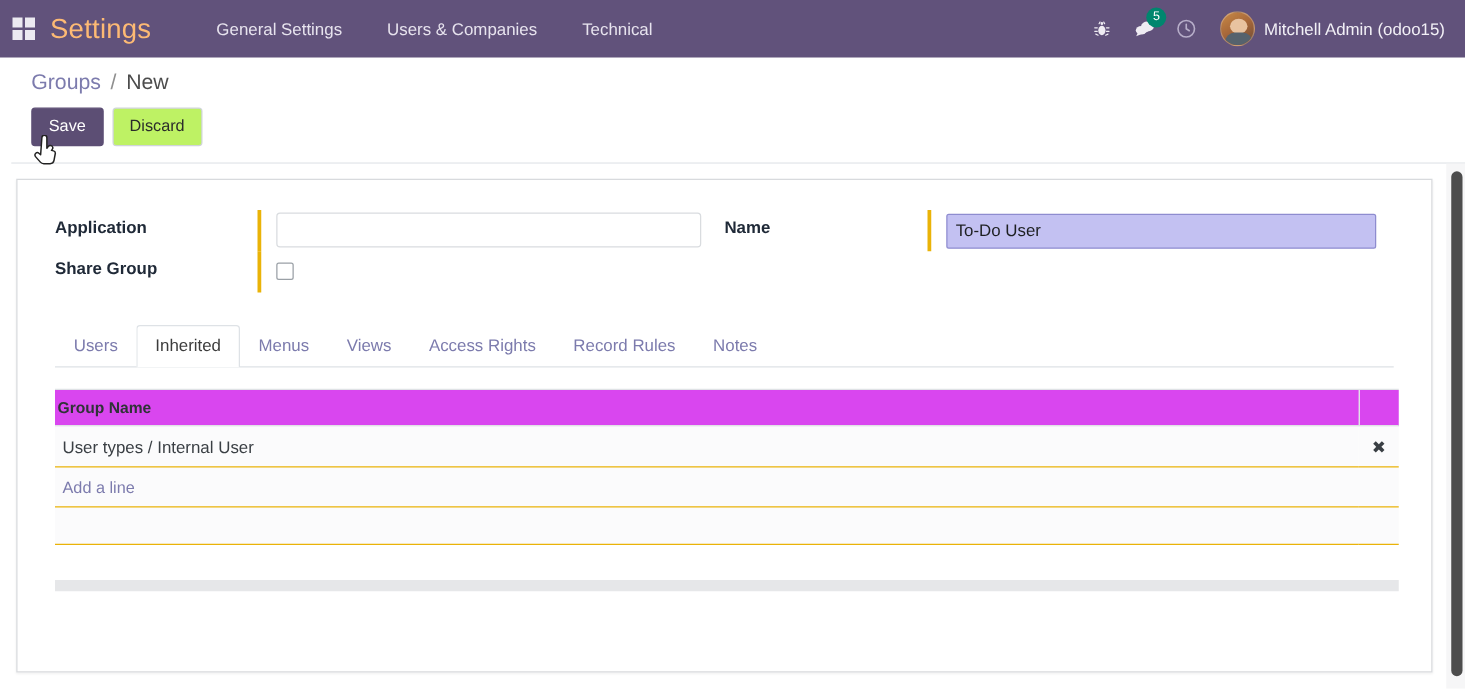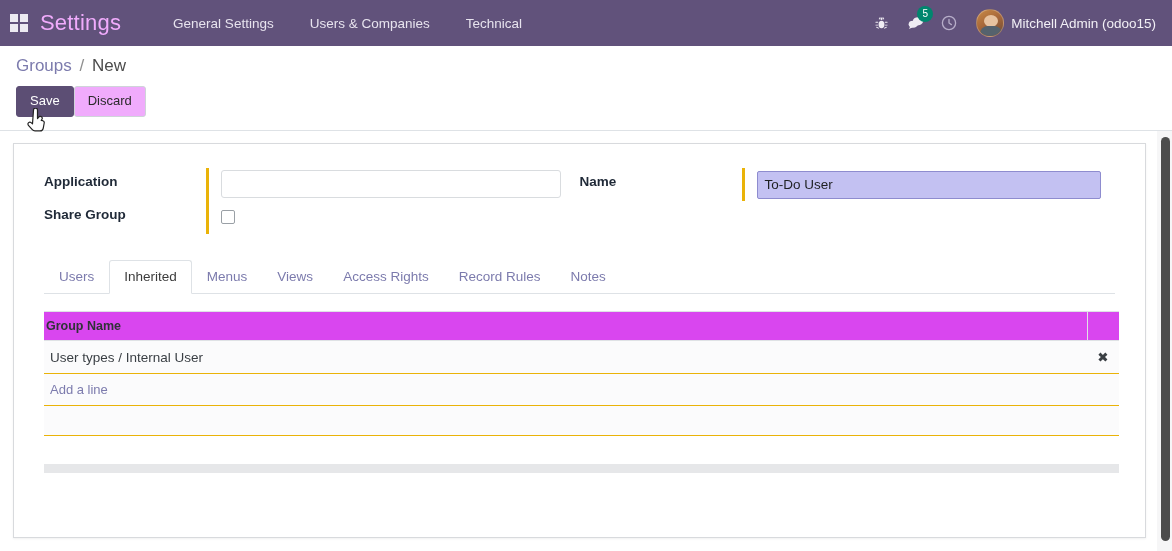--- a/index.html
+++ b/index.html
@@ -15,21 +15,21 @@
 
   
   .navbar{
     height:46px; background:#61527b; display:flex; align-items:center;
     padding:0 12px 0 10px; color:#f0eef4; position:relative;
   }
   .apps-grid{ width:18px;height:18px; display:grid;
     grid-template-columns:8px 8px; grid-template-rows:8px 8px; gap:2px;
     margin-right:12px; cursor:pointer; }
   .apps-grid i{ background:#eceaf1; display:block; width:8px; height:8px; }
-  .brand{ font-size:22px; font-weight:400; color:#f0abfc; letter-spacing:.2px;
+  .brand{ font-size:22px; font-weight:400; color:#fdba74; letter-spacing:.2px;
     margin-right:34px; }
   .navlinks{ display:flex; align-items:center; gap:0; height:46px; }
   .navlink{ font-size:13.5px; color:#e7e3ee; padding:0 18px; height:46px;
     display:flex; align-items:center; cursor:pointer; white-space:nowrap; }
   .nav-right{ margin-left:auto; display:flex; align-items:center; gap:0; }
   .sysicon{ width:34px; height:46px; display:flex; align-items:center;
     justify-content:center; cursor:pointer; position:relative; }
   .badge{
     position:absolute; top:6px; left:19px;
     background:#00866e; color:#fff; font-size:10px; line-height:1;
@@ -43,30 +43,30 @@
     position:relative; overflow:hidden; flex:none;
     border:1px solid rgba(255,255,255,.25); }
   .avatar::before{ content:""; position:absolute; left:7px; top:5px;
     width:14px; height:12px; border-radius:50%; background:#e8c3a0; }
   .avatar::after{ content:""; position:absolute; left:3px; bottom:0;
     width:22px; height:10px; border-radius:8px 8px 0 0; background:#55626d; }
   .username{ font-size:13.5px; color:#f2f0f6; white-space:nowrap; }
 
   
   .control-panel{ background:#ffffff; padding:10px 16px 0 16px; height:85px;
-    border-bottom:1px solid #dee2e6; }
+    border-bottom:1px solid #dee2e6;margin-left:9px; }
   .breadcrumb{ font-size:17px; margin:0 0 10px 0; }
   .bc-link{ color:#7c7bad; cursor:pointer; }
   .bc-sep{ color:#8f8f8f; margin:0 3px; }
   .bc-current{ color:#4c4c4c; }
-  .btn-row{ display:flex; gap:0; align-items:flex-end; }
+  .btn-row{ display:flex; gap:7px; align-items:flex-end; }
   .btn{ font-size:13px; padding:5px 13px; border-radius:3px; cursor:pointer;
         line-height:1.45; }
   .btn-save{ background:#5c4e74; color:#fff; border:1px solid #5c4e74; }
-  .btn-discard{ background:#f0abfc; color:#2b2b2b; border:1px solid #cfd4d9; }
+  .btn-discard{ background:#bef264; color:#2b2b2b; border:1px solid #cfd4d9; }
 
   
   .sheet-bg{ position:absolute; left:0; top:131px; right:0; bottom:0;
      background:#ffffff; }
   .sheet{
     position:absolute; left:13px; top:143px; width:1133px; height:395px;
     background:#fff; border:1px solid #d8dadd; box-shadow:0 1px 2px rgba(0,0,0,.06);
     padding:24px 30px 0 30px;
   }
 

